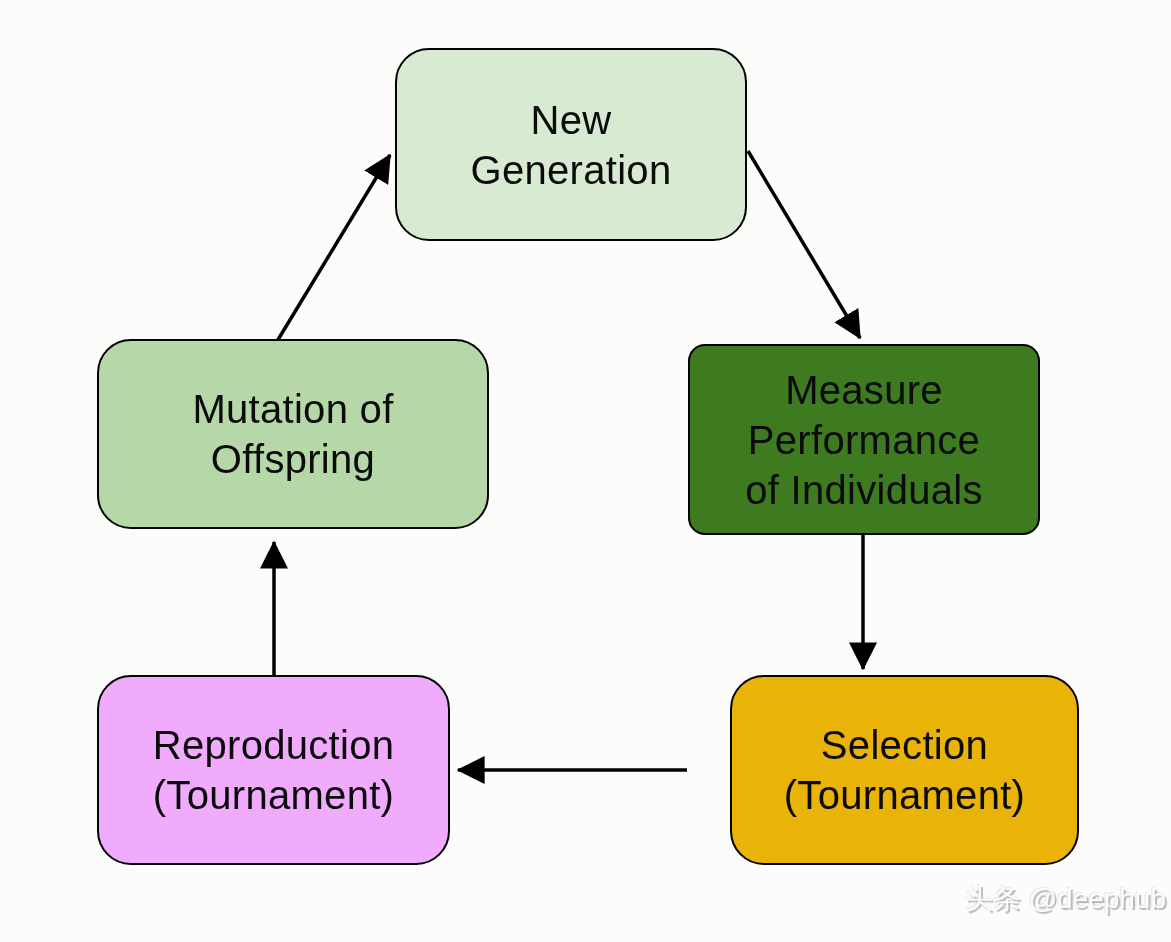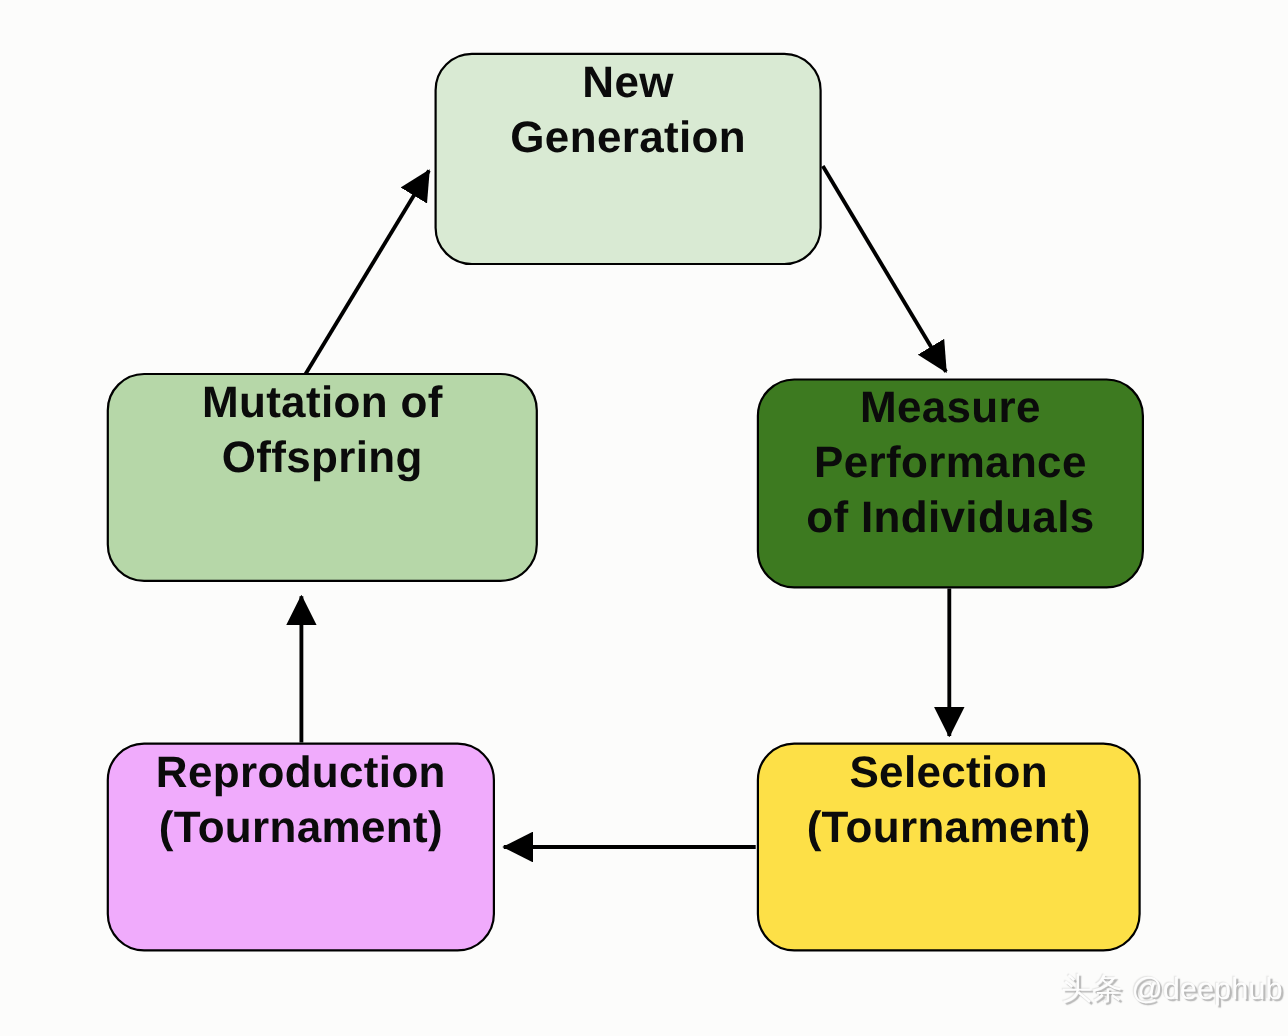--- a/index.html
+++ b/index.html
@@ -18,25 +18,24 @@
     position: absolute;
     left: 0; top: 0;
     width: 1171px;
     height: 942px;
   }
   .node {
     position: absolute;
     border: 2.5px solid #000000;
     border-radius: 34px;
     display: flex;
-    align-items: flex-start;
+    align-items: center;
     justify-content: center;
     text-align: center;
     box-sizing: border-box;
-    font-weight: bold;
   }
   .node .label {
     font-size: 40px;
     line-height: 50px;
     color: #0b0b0b;
     white-space: pre-line;
     letter-spacing: 0.3px;
   }
   #node-new-generation   { left: 395px; top: 48px;  width: 352px; height: 193px; }
   #node-mutation         { left: 97px;  top: 339px; width: 392px; height: 190px; }
@@ -69,27 +68,27 @@
     <line x1="863" y1="535" x2="863" y2="669" stroke="#000000" stroke-width="3.5" marker-end="url(#ah)"></line>
     <line x1="687" y1="770" x2="458" y2="770" stroke="#000000" stroke-width="3.5" marker-end="url(#ah)"></line>
     <line x1="274" y1="675" x2="274" y2="542" stroke="#000000" stroke-width="3.5" marker-end="url(#ah)"></line>
   </svg>
 
   <div class="node" id="node-new-generation" style="background-color: rgb(217, 234, 211);">
     <div class="label">New
 Generation</div>
   </div>
 
-  <div class="node" id="node-measure" style="background-color: rgb(61, 122, 32);">
+  <div class="node" id="node-measure" style="background-color: rgb(61, 122, 32); border-radius: 17px;">
     <div class="label">Measure
 Performance
 of Individuals</div>
   </div>
 
-  <div class="node" id="node-selection" style="background-color: #fde047;">
+  <div class="node" id="node-selection" style="background-color: #eab308; margin-left: 42px;">
     <div class="label">Selection
 (Tournament)</div>
   </div>
 
   <div class="node" id="node-reproduction" style="background-color: #f0abfc;">
     <div class="label">Reproduction
 (Tournament)</div>
   </div>
 
   <div class="node" id="node-mutation" style="background-color: rgb(182, 215, 168);">

